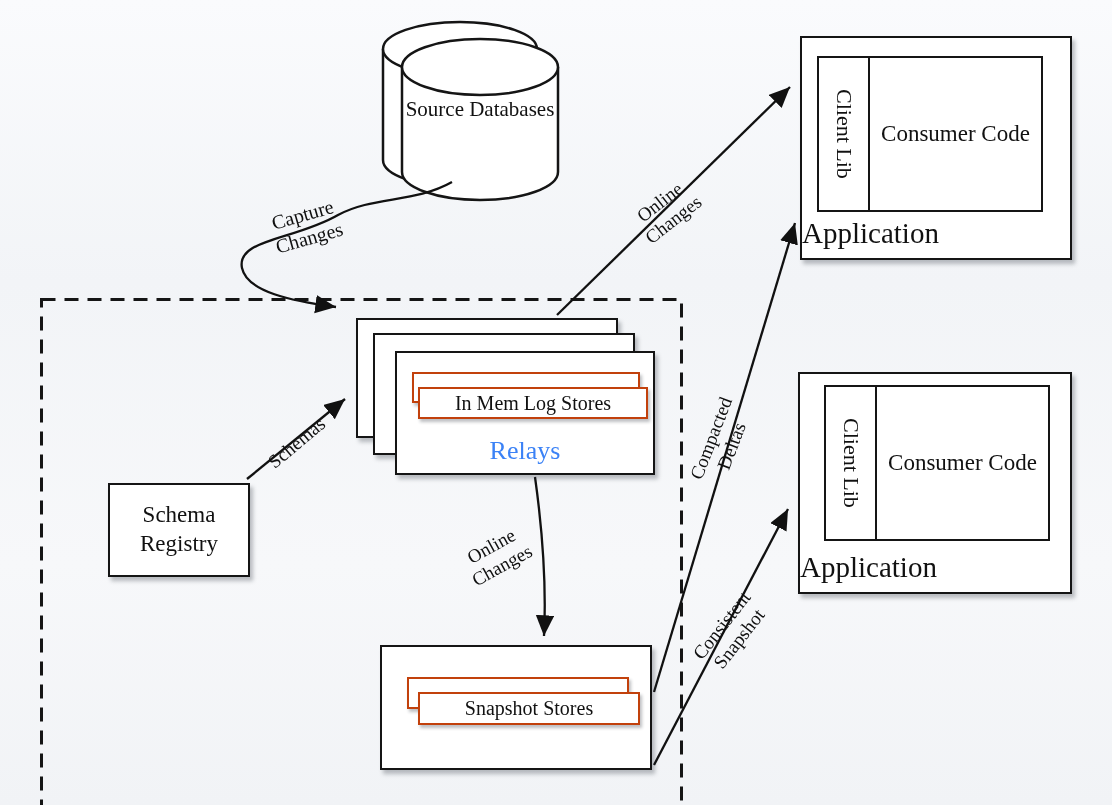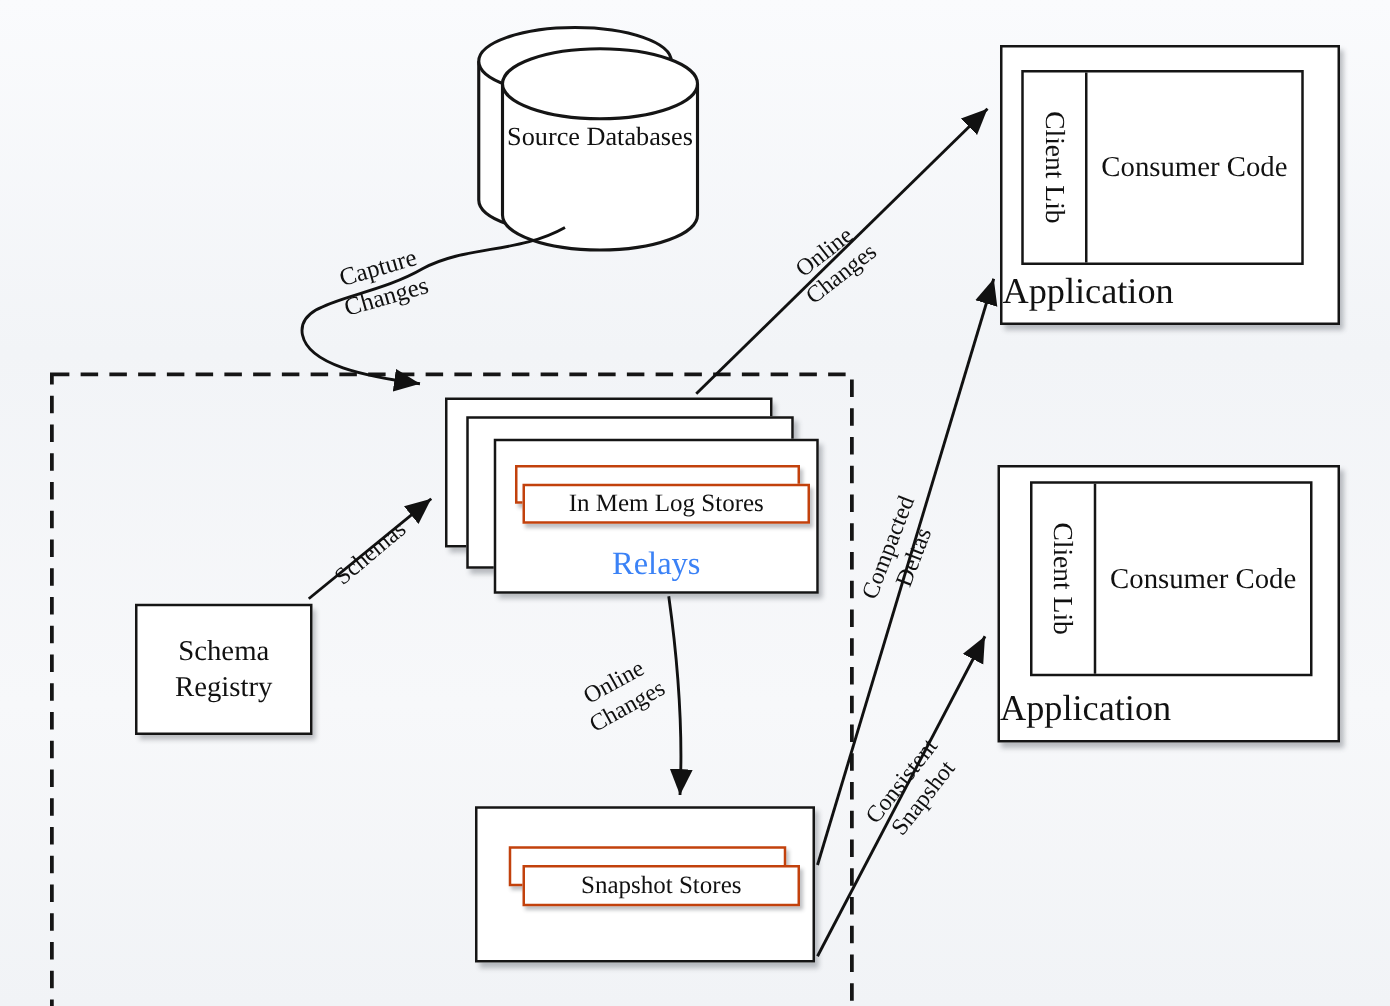--- a/index.html
+++ b/index.html
@@ -95,21 +95,21 @@
     <div class="node-label" style="bottom:7px;font-size:26px;">Relays</div>
   </div>
 
   <div class="box" style="left:380px;top:645px;width:272px;height:125px;">
     <div class="mini" style="left:25px;top:30px;width:222px;height:32px;"></div>
     <div class="mini" style="left:36px;top:45px;width:222px;height:33px;">
       <span>Snapshot Stores</span>
     </div>
   </div>
 
-  <div class="box" style="left:108px;top:483px;width:142px;height:105px;">
+  <div class="box" style="left:108px;top:483px;width:142px;height:94px;">
     <div class="center-text" style="left:0;top:0;right:0;bottom:0;font-size:23px;">Schema Registry</div>
   </div>
 
   <div class="box" style="left:800px;top:36px;width:272px;height:224px;">
     <div class="app-inner" style="left:15px;top:18px;width:226px;height:156px;">
       <div class="client-strip">
         <span>Client Lib</span>
       </div>
       <div class="consumer-area">
         <span>Consumer Code</span>

